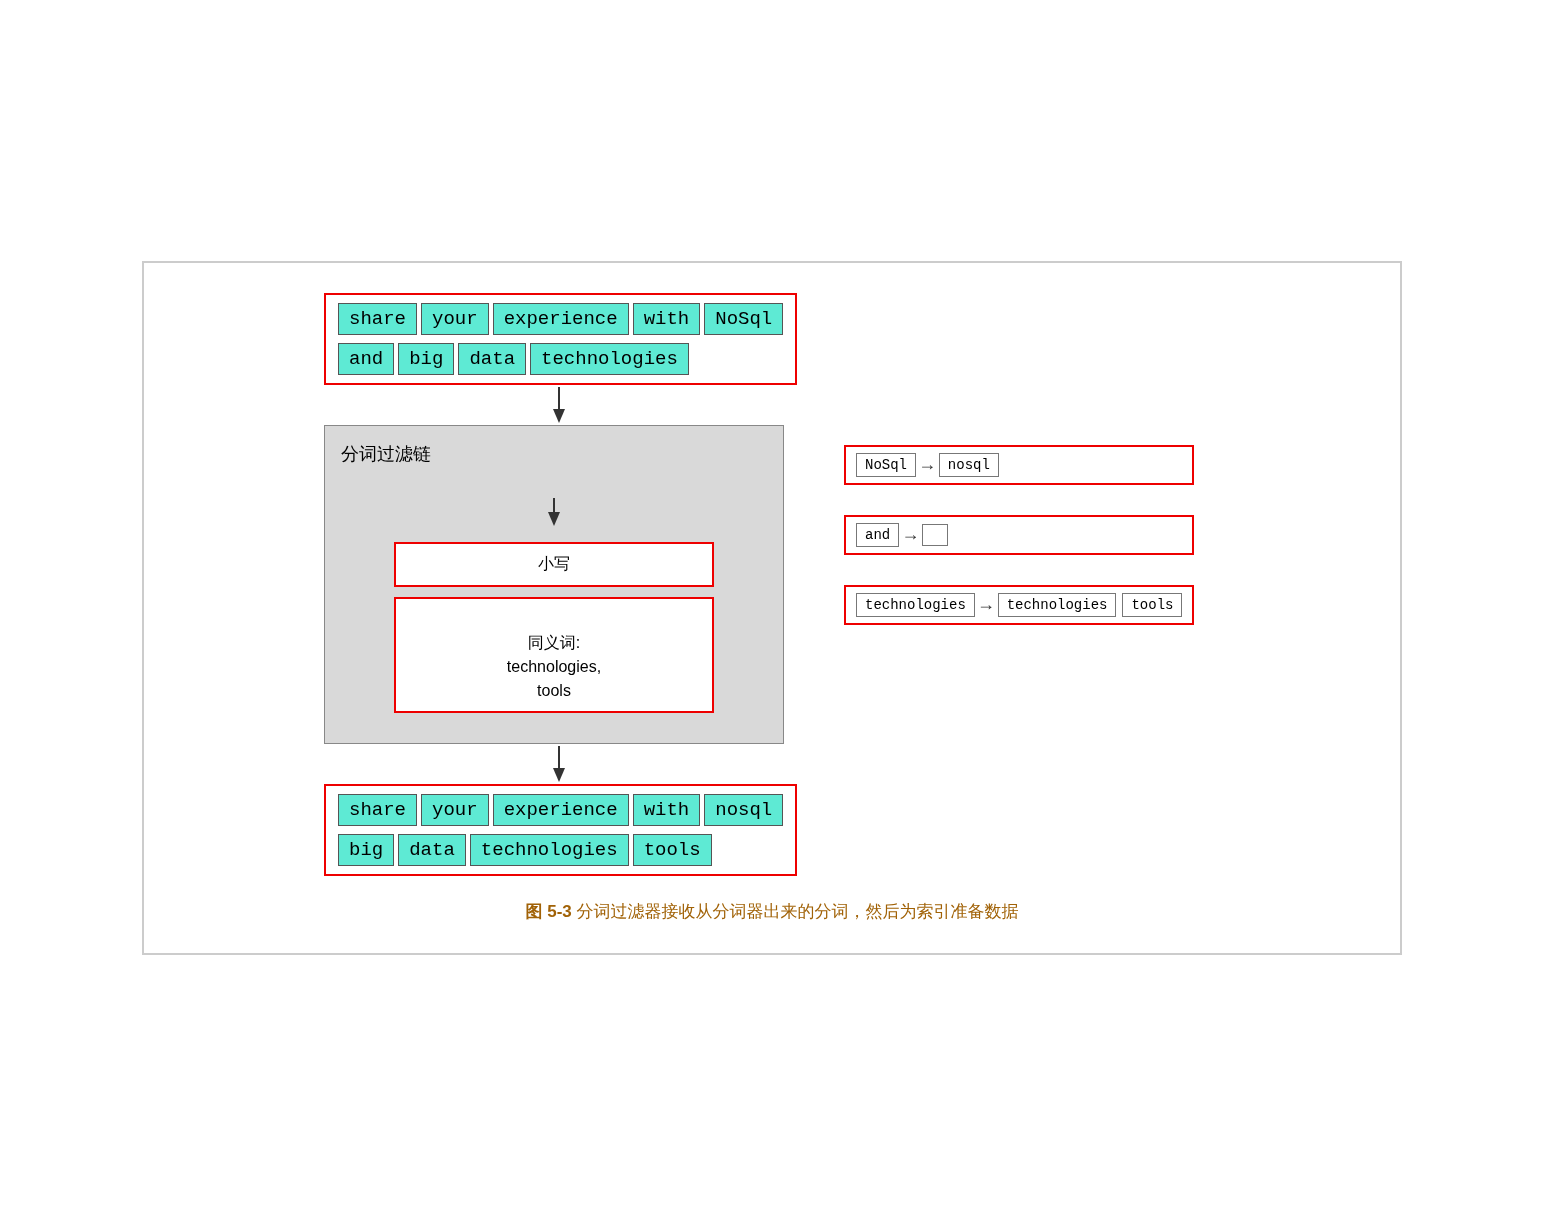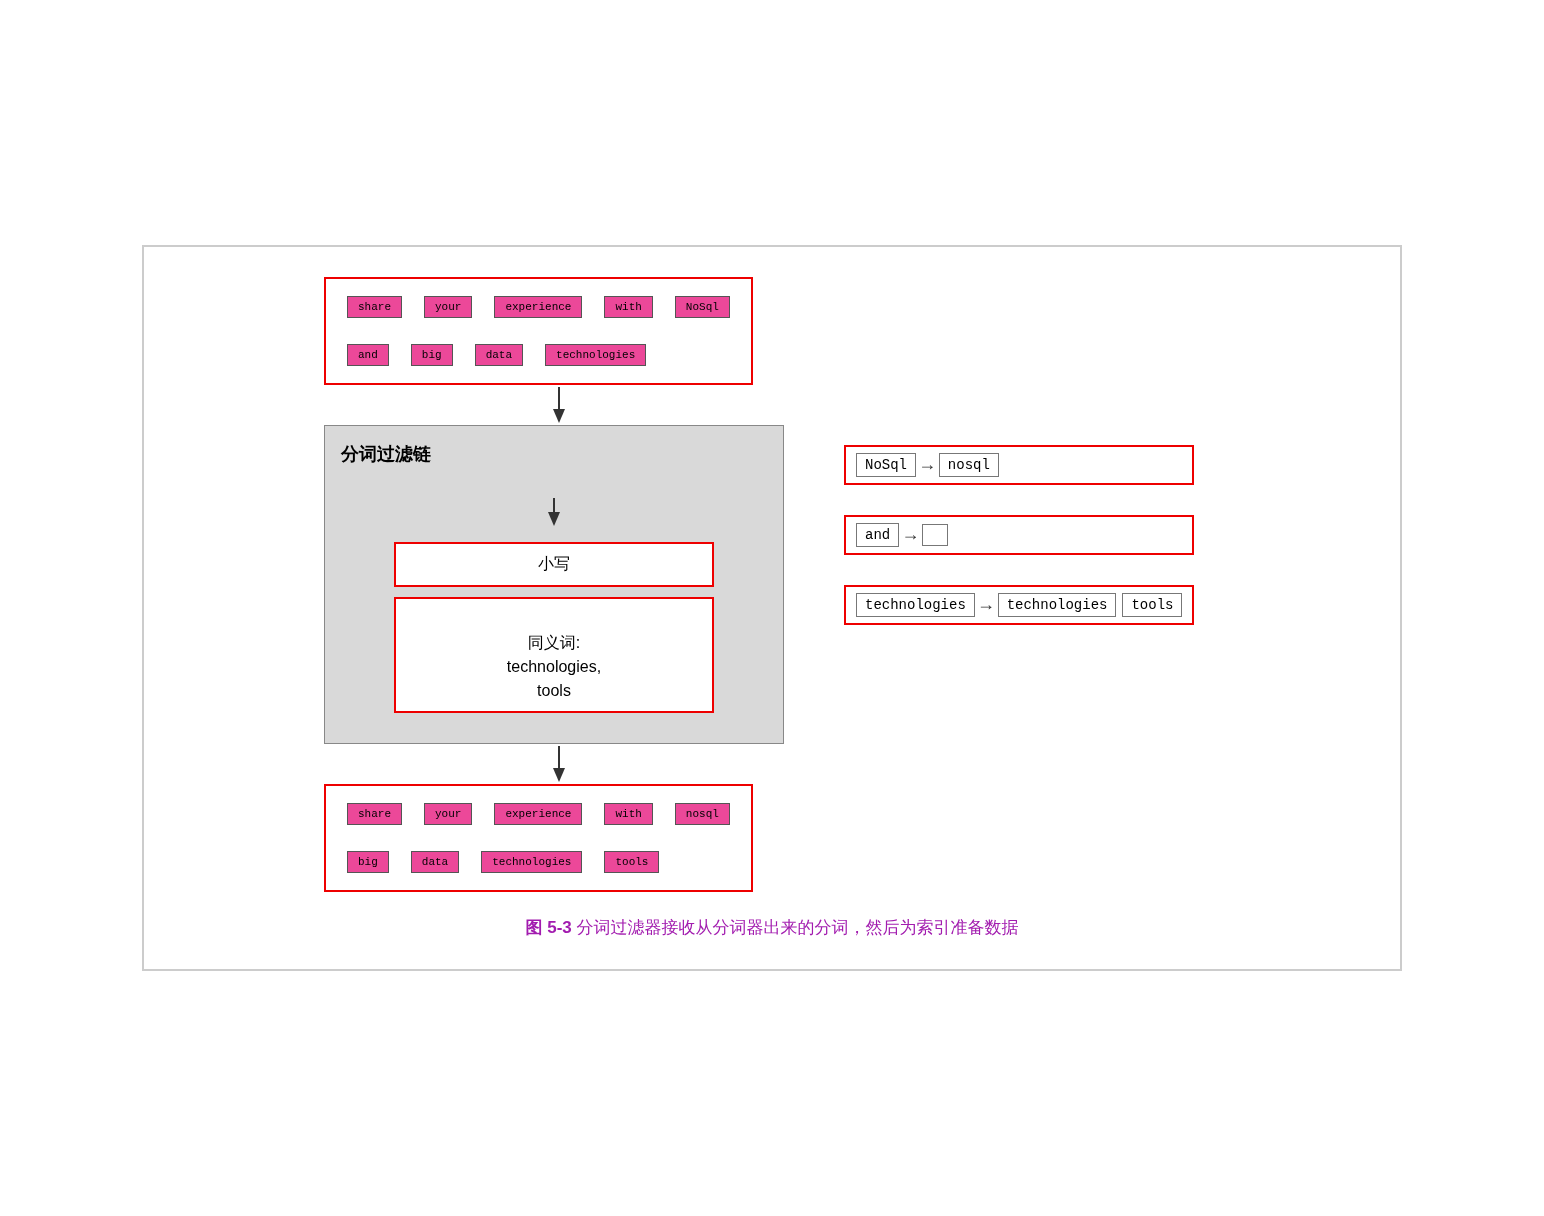--- a/index.html
+++ b/index.html
@@ -18,24 +18,24 @@
       background: #fff;
       border: 2px solid #ccc;
       padding: 30px 40px 30px 40px;
       position: relative;
     }
     
     .token {
       display: inline-block;
       border: 1px solid #555;
       padding: 4px 10px;
-      margin: 11px;
-      font-family: 'Courier New', Courier, monospace;
-      font-size: 11px;
-      background: #ec4899;
+      margin: 2px;
+      font-family: 'Courier New', Courier, monospace;
+      font-size: 19px;
+      background: #5eead4;
     }
     
     .token-group {
       border: 2px solid #e00;
       display: inline-block;
       padding: 6px 10px;
     }
     .token-group-rows {
       display: flex;
       flex-direction: column;
@@ -61,21 +61,21 @@
       background: #d9d9d9;
       border: 1px solid #888;
       width: 460px;
       padding: 16px 16px 20px 16px;
       position: relative;
       margin-left: 140px;
     }
     .filter-chain-title {
       font-family: 'SimHei', 'Microsoft YaHei', sans-serif;
       font-size: 18px;
-      font-weight: bold;
+      font-weight: normal;
       margin-bottom: 26px;
     }
     .filter-step {
       background: #fff;
       border: 1px solid #555;
       margin: 10px auto;
       padding: 10px 0;
       text-align: center;
       width: 320px;
       font-family: 'SimHei', 'Microsoft YaHei', sans-serif;
@@ -119,21 +119,21 @@
     .arrow-right {
       font-size: 18px;
       color: #333;
     }
     
     .caption {
       text-align: center;
       margin-top: 24px;
       font-family: 'SimHei', 'Microsoft YaHei', sans-serif;
       font-size: 17px;
-      color: #a21caf;
+      color: #a16207;
     }
     .caption-num {
       font-weight: bold;
     }
     
     .chain-examples-row {
       display: flex;
       flex-direction: row;
       align-items: flex-start;
     }

